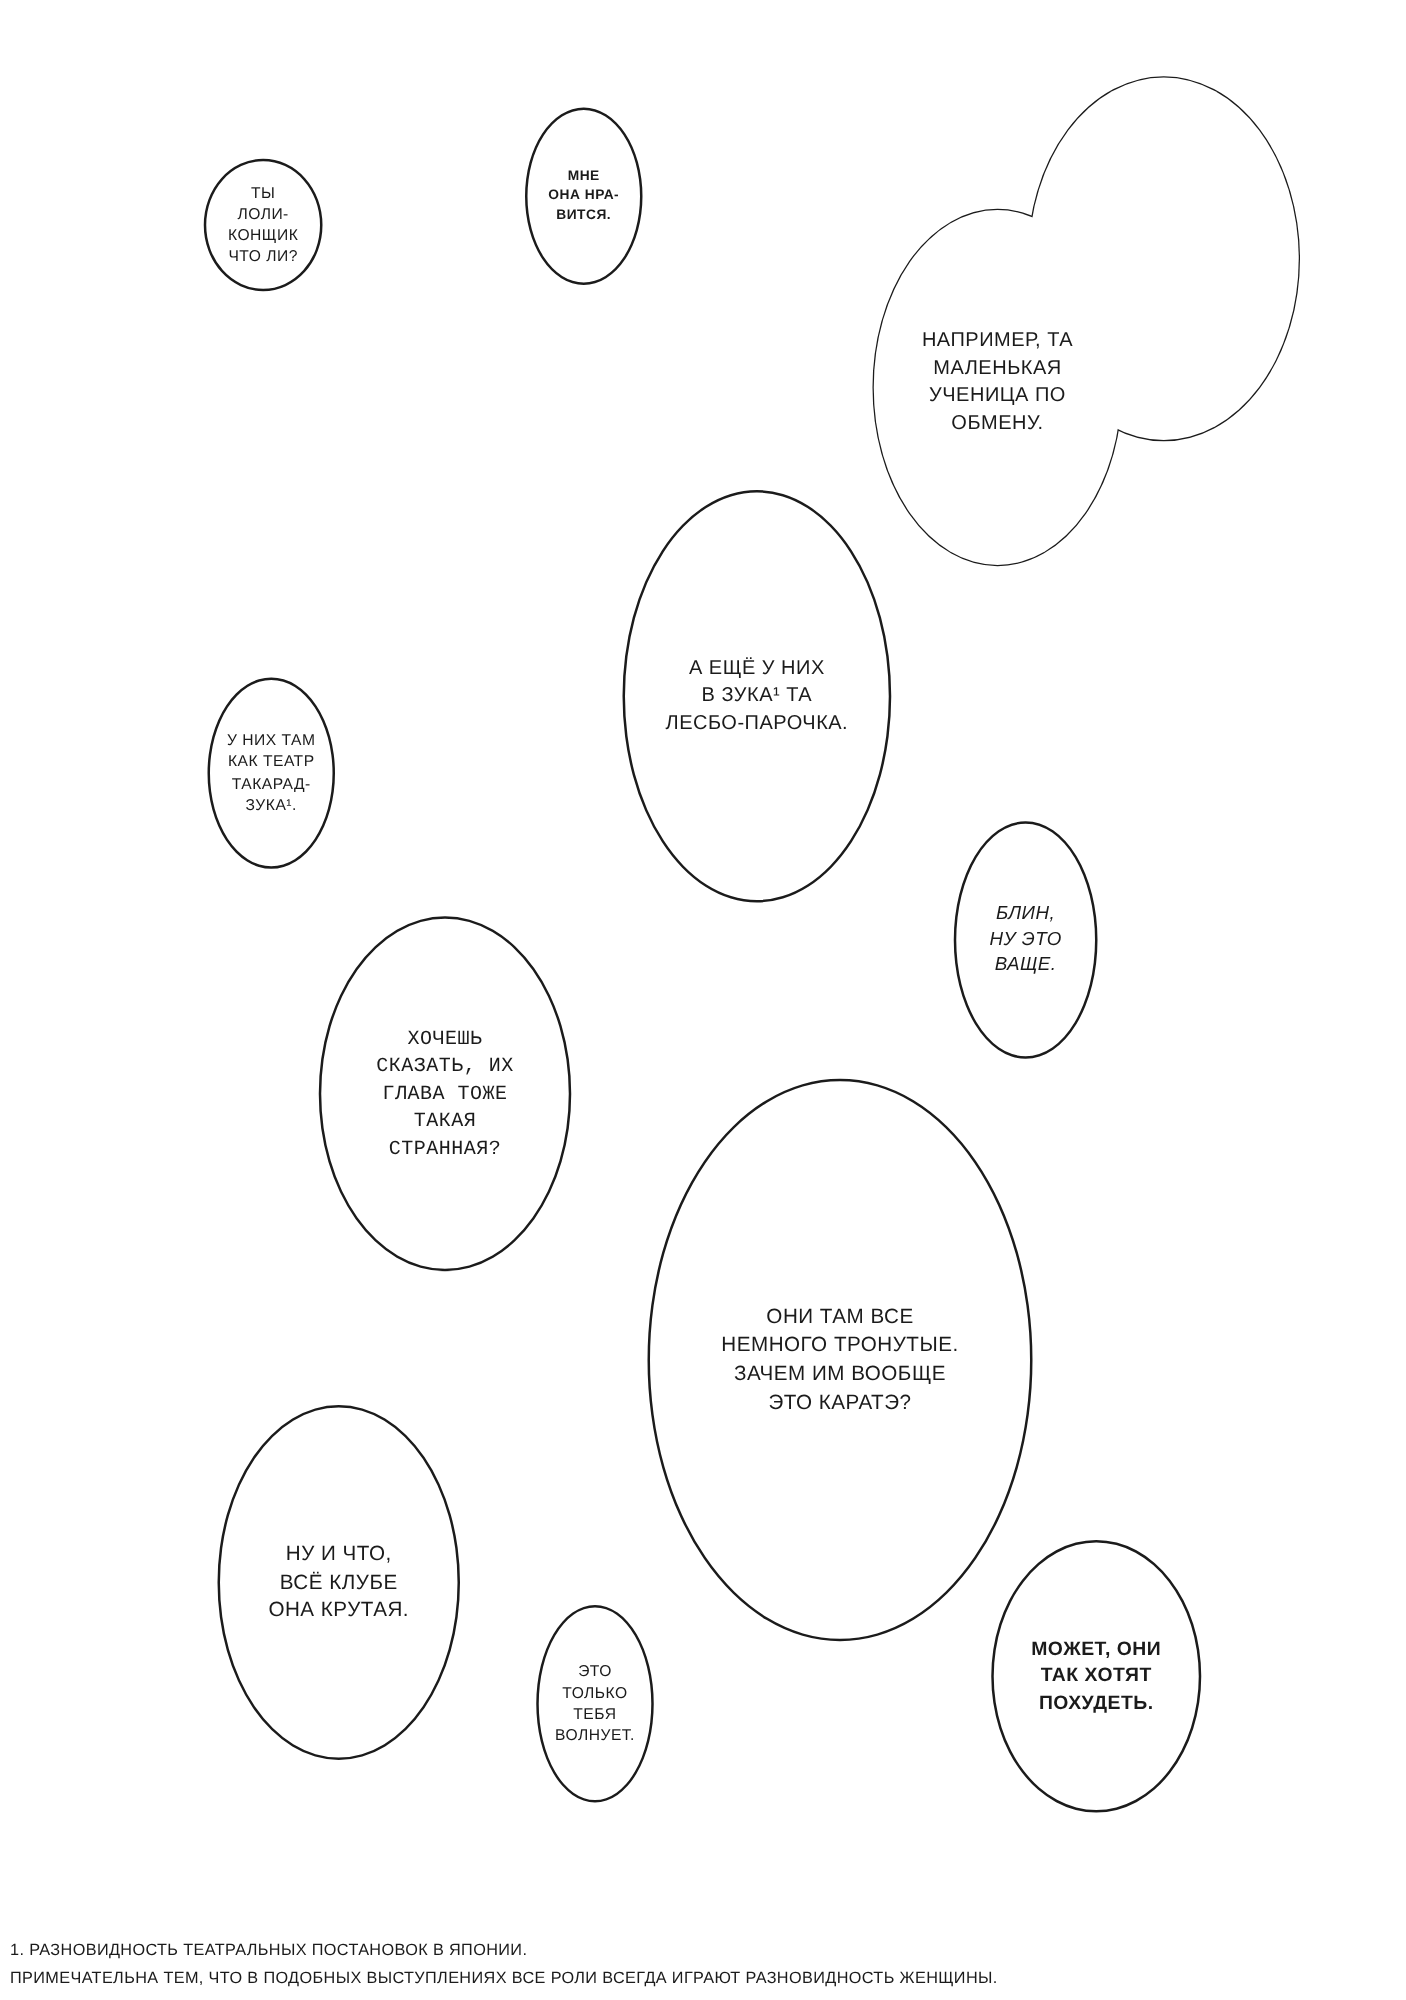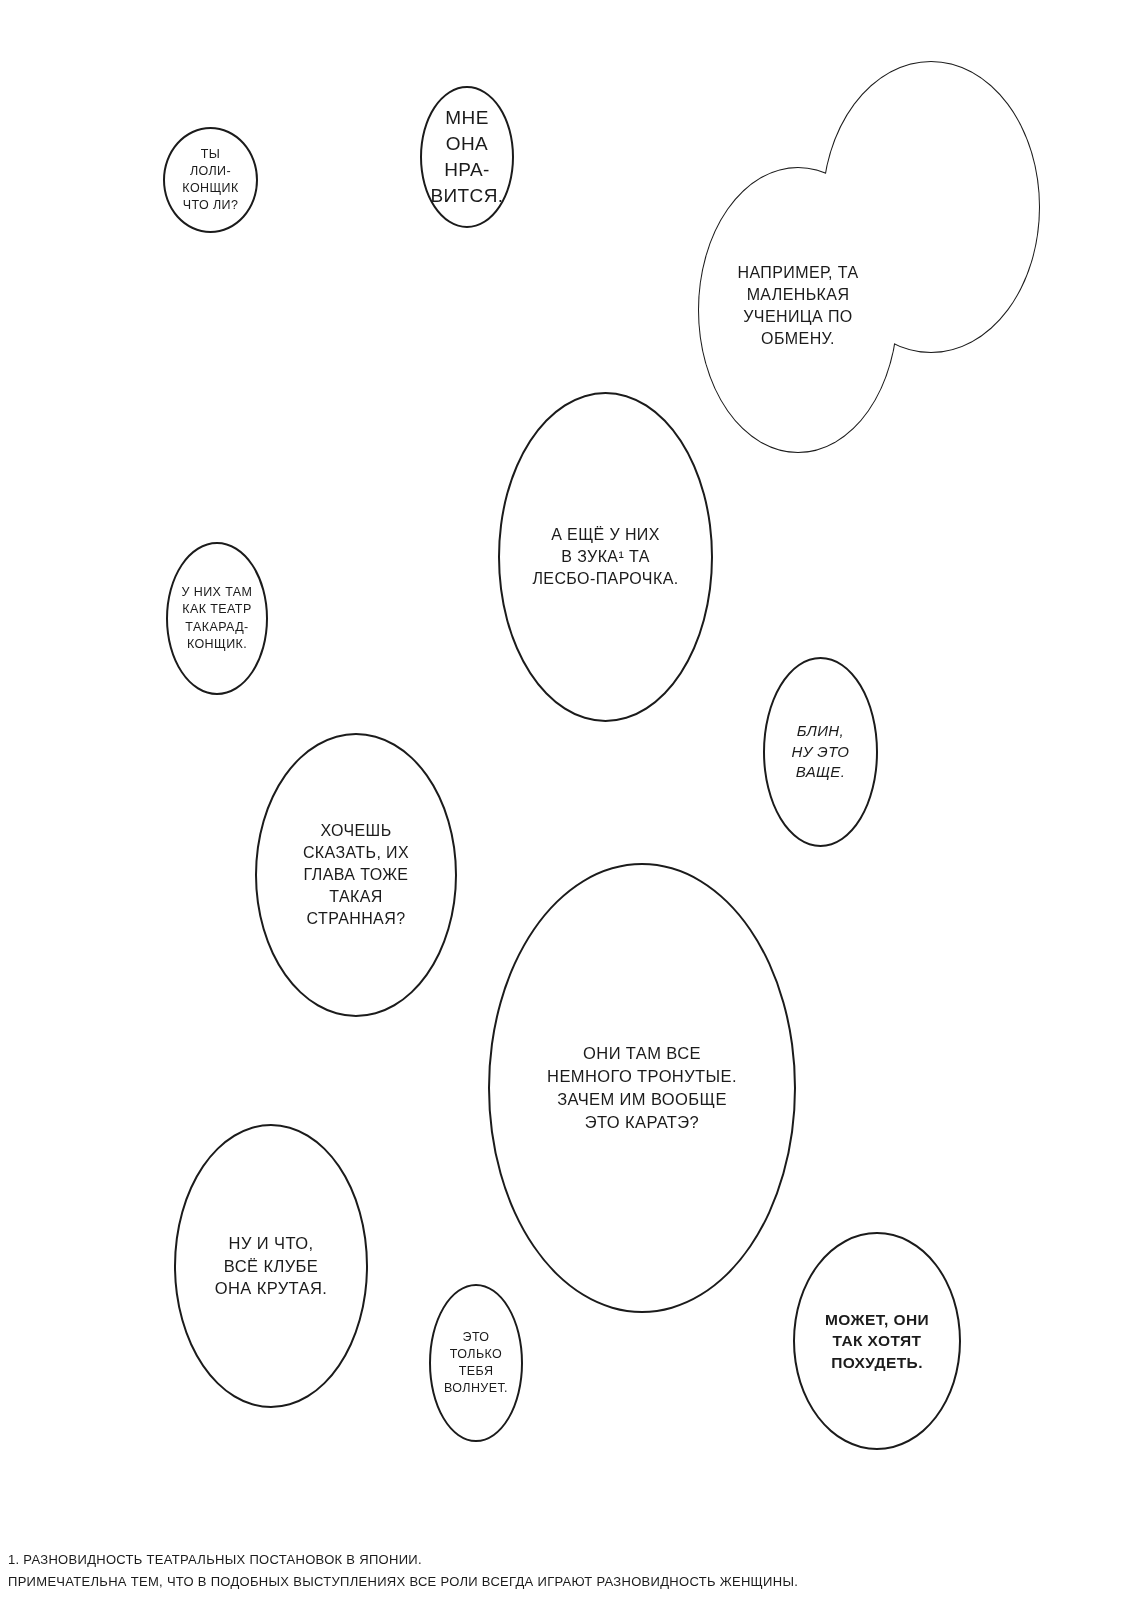--- a/index.html
+++ b/index.html
@@ -23,28 +23,28 @@
     justify-content: center;
     text-align: center;
   }
   .bubble span, .blob-text span {
     white-space: pre-line;
     letter-spacing: 0.4px;
     line-height: 1.38;
   }
   
   .b1  { left: 163px;  top: 127px;  width: 95px;  height: 106px; font-size: 12.5px; }
-  .b2  { left: 420px;  top: 86px;   width: 94px;  height: 142px; font-size: 19px; }
+  .b2  { left: 420px;  top: 86px;   width: 94px;  height: 142px; font-size: 11px; font-weight: bold; }
   .b3  { left: 558px;  top: 124px;  width: 115px; height: 186px; font-size: 15px; }
   .b5  { left: 262px;  top: 276px;  width: 192px; height: 190px; font-size: 16px; border-radius: 50% 48% 52% 50%; }
   .b6  { left: 498px;  top: 392px;  width: 215px; height: 330px; font-size: 16px; }
   .b7  { left: 166px;  top: 542px;  width: 102px; height: 153px; font-size: 12.5px; }
   .b8  { left: 763px;  top: 657px;  width: 115px; height: 190px; font-size: 15px; font-style: italic; }
-  .b9  { left: 255px;  top: 733px;  width: 202px; height: 284px; font-size: 16px; }
-  .b10 { left: 488px;  top: 863px;  width: 308px; height: 450px; font-size: 16.5px; }
+  .b9  { left: 255px;  top: 733px;  width: 202px; height: 284px; font-size: 16px; font-family: Liberation Mono, monospace; }
+  .b10 { left: 518px;  top: 863px;  width: 308px; height: 450px; font-size: 16.5px; }
   .b11 { left: 174px;  top: 1124px; width: 194px; height: 284px; font-size: 16.5px; }
   .b12 { left: 429px;  top: 1284px; width: 94px;  height: 158px; font-size: 12.5px; }
   .b13 { left: 793px;  top: 1232px; width: 168px; height: 218px; font-size: 15.5px; font-weight: bold; }
 
   
   .blob-svg { position: absolute; left: 690px; top: 55px; width: 360px; height: 410px; }
   .blob-text { position: absolute; }
   .blob-text-a { left: 858px; top: 163px; width: 172px; text-align: left;  font-size: 16px; }
   .blob-text-b { left: 703px; top: 262px; width: 190px; text-align: center; font-size: 16px; }
 
@@ -93,21 +93,21 @@
   <div class="bubble b6">
     <span>А ЕЩЁ У НИХ
 В ЗУКА¹ ТА
 ЛЕСБО-ПАРОЧКА.</span>
   </div>
 
   <div class="bubble b7">
     <span>У НИХ ТАМ
 КАК ТЕАТР
 ТАКАРАД-
-КОНЩИК.</span>
+ЗУКА¹.</span>
   </div>
 
   <div class="bubble b8">
     <span>БЛИН,
 НУ ЭТО
 ВАЩЕ.</span>
   </div>
 
   <div class="bubble b9">
     <span>ХОЧЕШЬ

